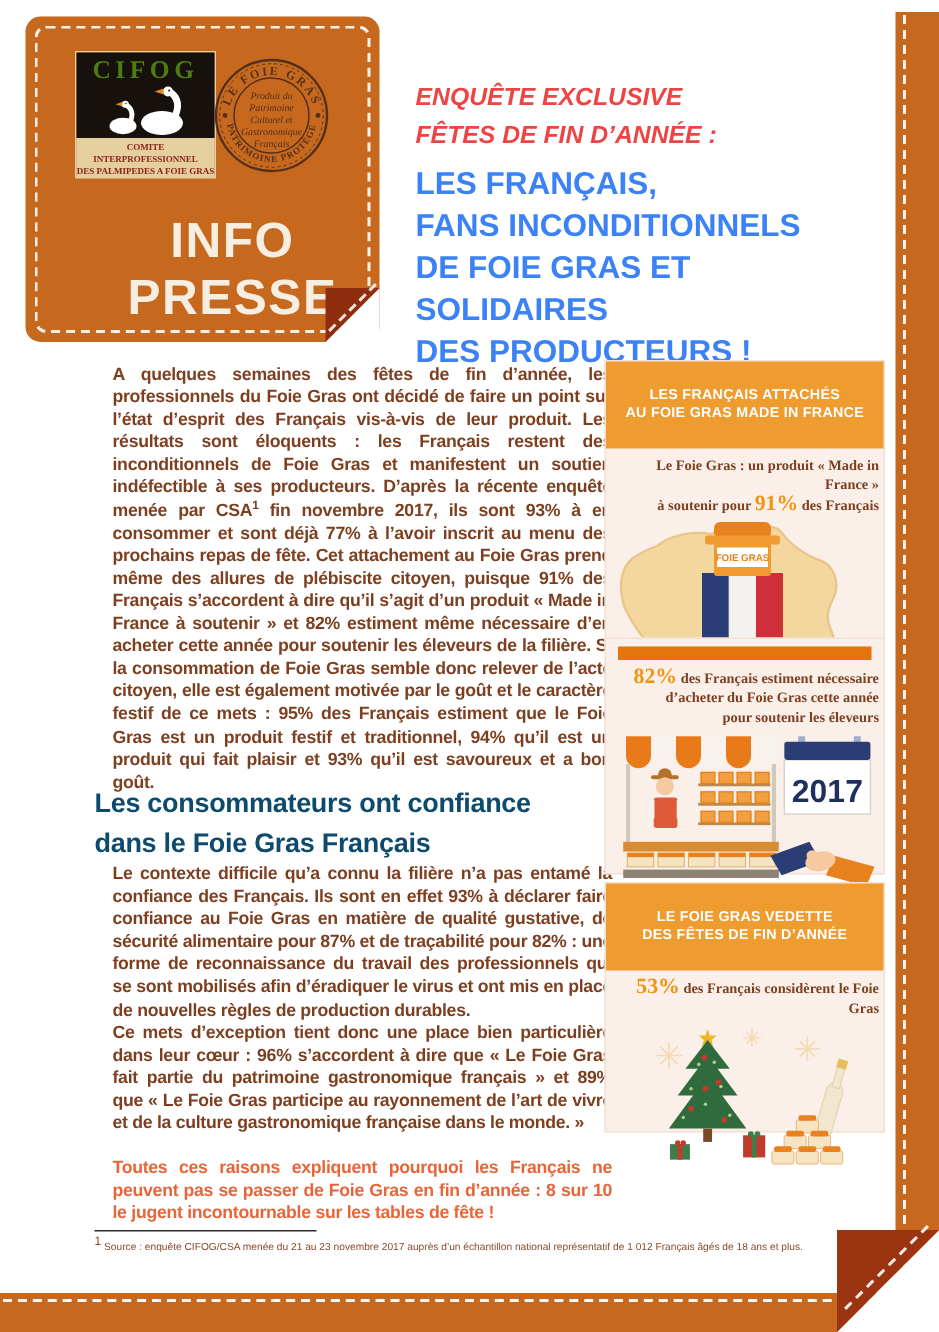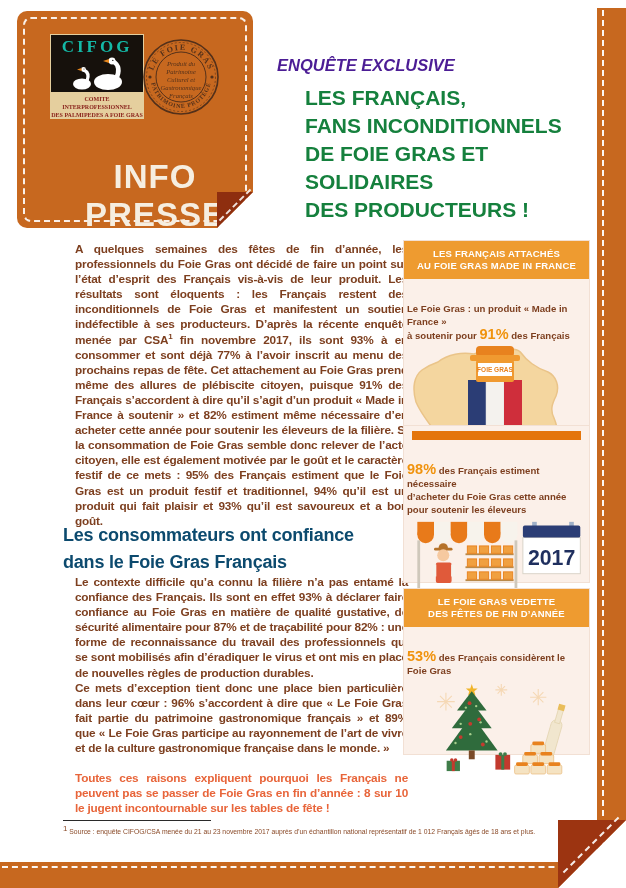--- a/index.html
+++ b/index.html
@@ -19,52 +19,52 @@
   
   .info-box{position:absolute;left:17px;top:11px;width:236px;height:217px;background:#c7681f;border-radius:10px;}
   .info-box .dashed{position:absolute;inset:6px;border:2px dashed rgba(255,255,255,.9);border-radius:8px;}
   .box-fold{position:absolute;right:0;bottom:0;width:36px;height:36px;}
   .box-fold .cut{position:absolute;right:0;bottom:0;width:0;height:0;border-bottom:36px solid #fff;border-left:36px solid transparent;}
   .box-fold .flap{position:absolute;left:0;top:0;width:0;height:0;border-top:36px solid #8e2e0f;border-right:36px solid transparent;}
   .box-fold .fdash{position:absolute;left:-4px;top:12px;width:44px;height:0;border-top:2px dashed rgba(255,255,255,.85);transform:rotate(-45deg);}
 
   .cifog-logo{position:absolute;left:33px;top:23px;width:92px;height:83px;border:1px solid #e5cf9e;}
   .logo-top{position:relative;width:100%;height:57px;background:#16110c;}
-  .logo-name{position:absolute;top:2px;left:0;right:0;text-align:center;color:#14b8a6;
+  .logo-name{position:absolute;top:2px;left:0;right:0;text-align:center;color:#4d7c0f;
              font-family:"Liberation Serif","DejaVu Serif",serif;font-weight:bold;font-size:17px;letter-spacing:3px;}
   .logo-geese{position:absolute;left:15px;top:20px;}
   .logo-bottom{width:100%;height:26px;background:#e5cf9e;text-align:center;padding-top:3px;box-sizing:border-box;}
   .logo-sub{font-family:"Liberation Serif","DejaVu Serif",serif;font-weight:bold;font-size:6px;line-height:8px;color:#8a241c;}
 
   .stamp{position:absolute;left:124px;top:26px;}
-  .info-presse{position:absolute;left:0;right:0;top:147px;text-align:center;color:#f6eee0;
+  .info-presse{position:absolute;left:0;right:0;top:130px;text-align:center;color:#f6eee0;
                font-size:33px;font-weight:bold;letter-spacing:1px;padding-left:40px;}
 
   
   .headline{position:absolute;left:277px;top:53px;width:312px;}
-  .kicker{font-style:italic;font-weight:bold;font-size:16.5px;line-height:25px;color:#4c1d95;}
-  .headline-main{margin-top:6px;font-weight:bold;font-size:21px;line-height:28px;color:#15803d;margin-left:28px;}
+  .kicker{font-style:italic;font-weight:bold;font-size:16.5px;line-height:25px;color:#ef4444;}
+  .headline-main{margin-top:6px;font-weight:bold;font-size:21px;line-height:28px;color:#3b82f6;}
 
   
   .article-block{position:absolute;left:63px;width:333px;color:#7d3f1f;font-size:11.8px;line-height:15.1px;
                  font-weight:600;text-align:justify;letter-spacing:-0.2px;margin-left:12px;}
   .p1{top:242px;}
   .h2{position:absolute;left:63px;top:522px;color:#0c4a6e;font-weight:bold;font-size:18px;line-height:27px;letter-spacing:-0.2px;}
   .p2{top:575px;}
   .p2 p{margin:0;}
   .p3{top:771px;color:#e8653a;font-weight:bold;}
   sup{font-size:8px;line-height:0;}
   .foot-rule{position:absolute;left:63px;top:820px;width:148px;height:0;border-top:1.5px solid #2a2a2a;}
   .footnote{position:absolute;left:63px;top:827px;width:500px;color:#8a4a28;font-size:6.8px;line-height:9px;font-weight:400;text-align:left;}
 
   
   .sb{position:absolute;left:403px;width:187px;background:#fbf0e9;border:1px solid #f2e0d4;box-sizing:border-box;}
   .sb-header{background:#ee9b30;color:#fff;font-weight:bold;font-size:9.5px;line-height:12px;text-align:center;
-             padding:7px 2px;letter-spacing:.2px;}
-  .sb-text{padding:23px 3px 2px;text-align:left;color:#7d3f1f;font-weight:bold;font-size:9.6px;line-height:13px;}
+             padding:17px 2px;letter-spacing:.2px;}
+  .sb-text{padding:5px 3px 2px;text-align:right;color:#7d3f1f;font-weight:bold;font-size:9.6px;line-height:13px;font-family:Liberation Serif, serif;}
   .pct{color:#f0930e;font-size:14.5px;font-weight:bold;}
   .sb1{top:240px;height:188px;}
   .sb2{top:425px;height:158px;}
   .sb2 .bar{margin:5px 8px 0;height:9px;background:#e4750c;}
   .sb3{top:588px;height:167px;}
   .sb-illus{display:block;margin:2px auto 0;}
 </style>
 </head>
 <body>
 
@@ -136,20 +136,21 @@
 
     <div class="box-fold">
       <div class="cut"></div>
       <div class="flap"></div>
       <div class="fdash"></div>
     </div>
   </div>
 
   <div class="headline">
     <div class="kicker">ENQUÊTE EXCLUSIVE</div>
+    <div class="kicker">FÊTES DE FIN D’ANNÉE :</div>
     <div class="headline-main">
       <div>LES FRANÇAIS,</div>
       <div>FANS INCONDITIONNELS</div>
       <div>DE FOIE GRAS ET SOLIDAIRES</div>
       <div>DES PRODUCTEURS !</div>
     </div>
   </div>
 
   <div class="article-block p1"><span>A quelques semaines des fêtes de fin d’année, les professionnels du Foie Gras ont décidé de faire un point sur l’état d’esprit des Français vis-à-vis de leur produit. Les résultats sont éloquents : les Français restent des inconditionnels de Foie Gras et manifestent un soutien indéfectible à ses producteurs. D’après la récente enquête menée par CSA</span><sup>1</sup><span> fin novembre 2017, ils sont 93% à en consommer et sont déjà 77% à l’avoir inscrit au menu des prochains repas de fête. Cet attachement au Foie Gras prend même des allures de plébiscite citoyen, puisque 91% des Français s’accordent à dire qu’il s’agit d’un produit « Made in France à soutenir » et 82% estiment même nécessaire d’en acheter cette année pour soutenir les éleveurs de la filière. Si la consommation de Foie Gras semble donc relever de l’acte citoyen, elle est également motivée par le goût et le caractère festif de ce mets : 95% des Français estiment que le Foie Gras est un produit festif et traditionnel, 94% qu’il est un produit qui fait plaisir et 93% qu’il est savoureux et a bon goût.</span></div>
 
@@ -191,21 +192,21 @@
         <rect x="72" y="14" width="38" height="22" rx="2" fill="#f09a30"></rect>
         <rect x="74" y="17" width="34" height="13" fill="#fff"></rect>
         <text x="91" y="26" text-anchor="middle" font-size="6.5" font-weight="bold" fill="#e8821e" font-family="Liberation Sans, sans-serif">FOIE GRAS</text>
       </g>
     </svg>
   </div>
 
   <div class="sb sb2">
     <div class="bar"></div>
     <div class="sb-text">
-      <div><span class="pct">98%</span><span> des Français estiment nécessaire</span></div>
+      <div><span class="pct">82%</span><span> des Français estiment nécessaire</span></div>
       <div>d’acheter du Foie Gras cette année</div>
       <div>pour soutenir les éleveurs</div>
     </div>
     <svg class="sb-illus" width="185" height="100" viewBox="0 0 187 108">
       <g>
         <rect x="8" y="2" width="18" height="14" fill="#e87a1a"></rect>
           <rect x="26" y="2" width="18" height="14" fill="#f7f3ec"></rect>
         <rect x="44" y="2" width="18" height="14" fill="#e87a1a"></rect>
           <rect x="62" y="2" width="18" height="14" fill="#f7f3ec"></rect>
         <rect x="80" y="2" width="18" height="14" fill="#e87a1a"></rect>

